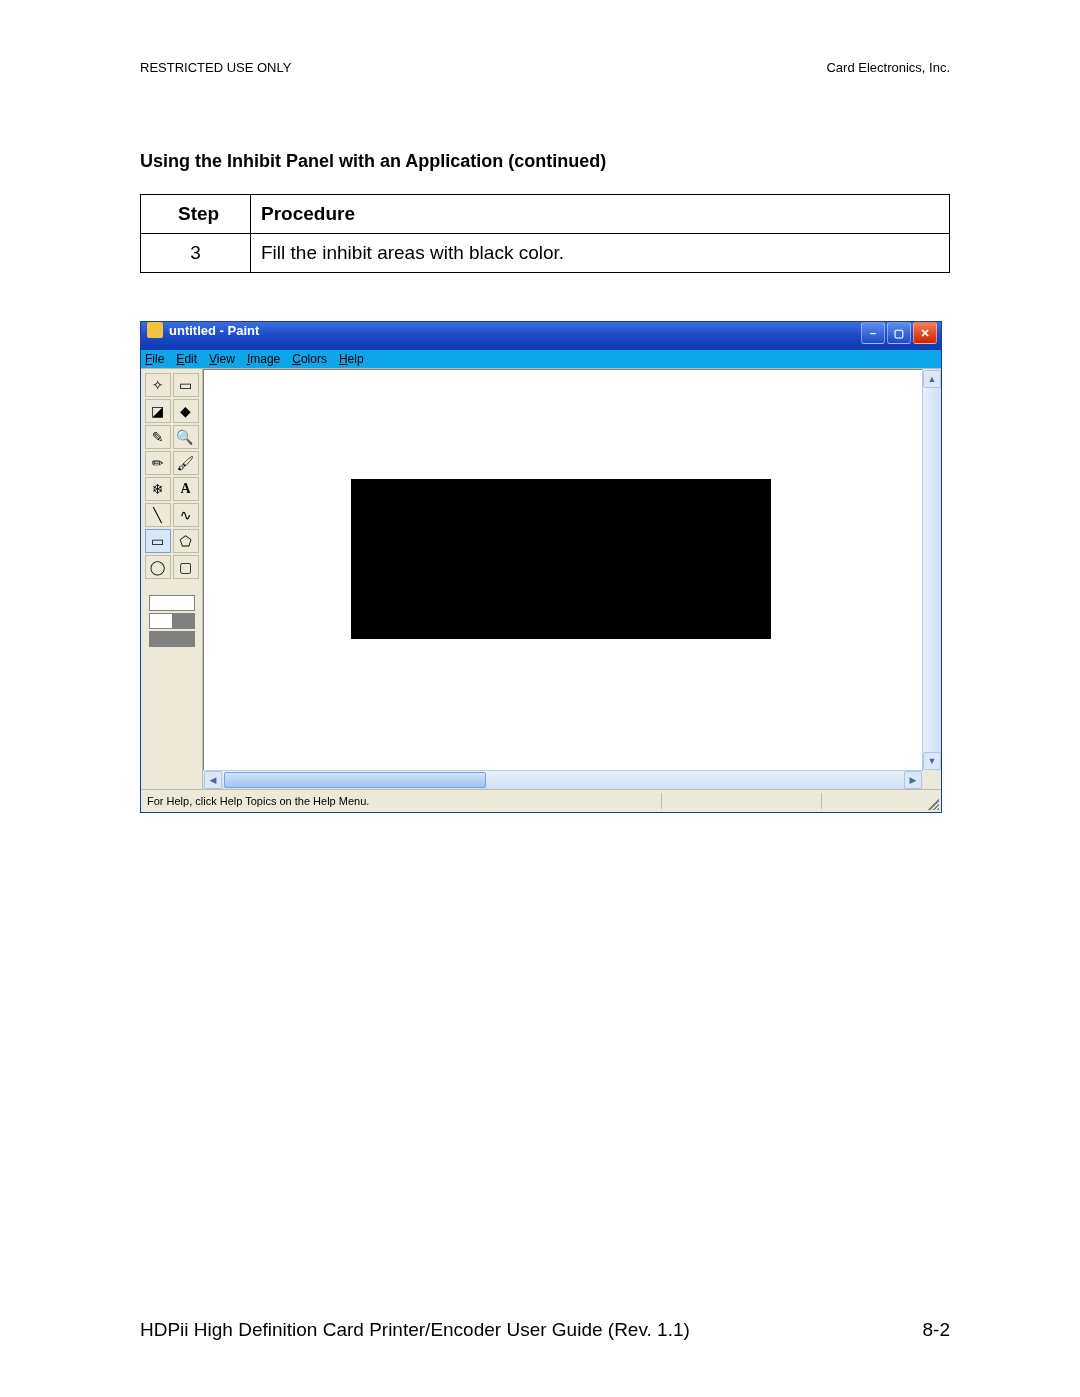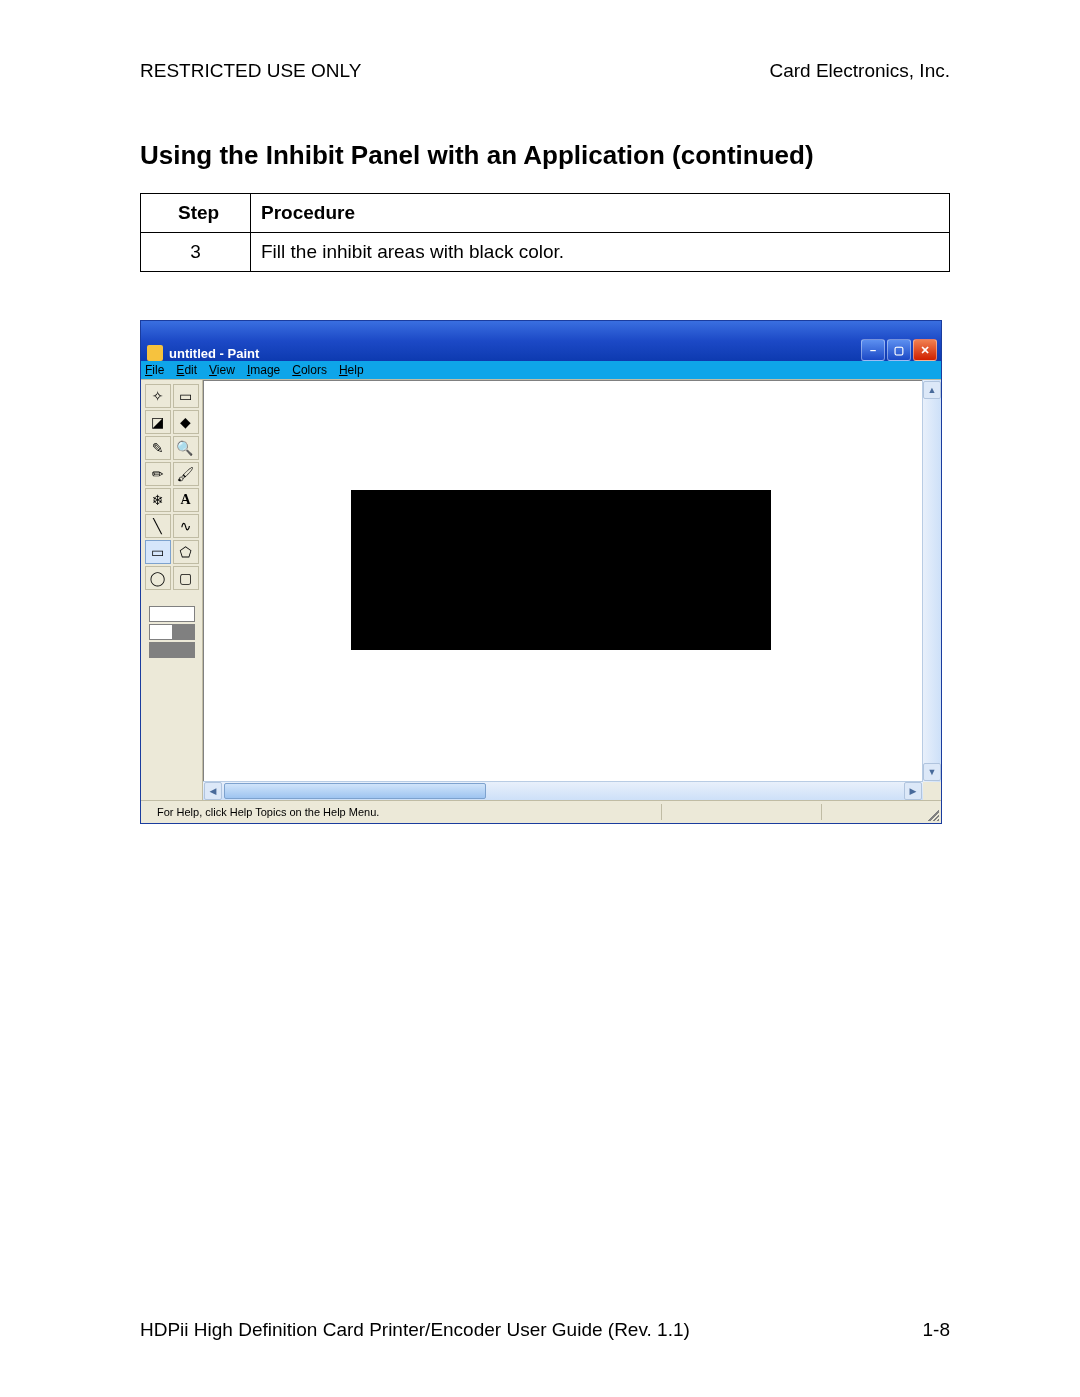--- a/index.html
+++ b/index.html
@@ -14,25 +14,25 @@
   }
   .page {
     padding: 60px 130px 0 140px;
     box-sizing: border-box;
     height: 100%;
     position: relative;
   }
   .header-row {
     display: flex;
     justify-content: space-between;
-    font-size: 19px;
-    margin-bottom: 58px;
+    font-size: 13px;
+    margin-bottom: 76px;
   }
   .section-title {
-    font-size: 26px;
+    font-size: 18px;
     font-weight: bold;
     margin-bottom: 22px;
   }
   table.proc {
     border-collapse: collapse;
     width: 100%;
   }
   table.proc th, table.proc td {
     border: 1px solid #000;
     text-align: left;
@@ -48,24 +48,24 @@
   
   .paint-window {
     margin-top: 48px;
     width: 800px;
     border: 1px solid #1a3c9e;
     background: #ece9d8;
     box-shadow: 0 0 0 1px #6b86d6 inset;
     font-family: Tahoma, Arial, sans-serif;
   }
   .titlebar {
-    height: 40px;
+    height: 28px;
     background: linear-gradient(to bottom, #3a6fe0 0%, #1c49c6 50%, #0d3ab0 100%);
     display: flex;
-    align-items: flex-end;
+    align-items: flex-start;
     padding: 0 4px 0 6px;
     color: #fff;
     font-size: 13px;
     font-weight: bold;
     justify-content: space-between;
   }
   .titlebar-left { display: flex; align-items: center; gap: 6px; }
   .titlebar-icon {
     width: 16px; height: 16px;
     background: #f6c23e;
@@ -202,21 +202,21 @@
     background:#ece9d8;
   }
 
   .statusbar {
     height: 22px;
     background: #ece9d8;
     border-top: 1px solid #c0bca4;
     font-size: 11px;
     display: flex;
     align-items: center;
-    padding-left: 16px;
+    padding-left: 6px;
     position: relative;
   }
   .status-divider {
     width:1px;height:16px;background:#c0bca4;
     position:absolute;
   }
   .grip {
     position:absolute;right:2px;bottom:2px;
     width:14px;height:14px;
     background:
@@ -328,15 +328,15 @@
     <div class="statusbar">
       <span>For Help, click Help Topics on the Help Menu.</span>
       <div class="status-divider" style="left:520px"></div>
       <div class="status-divider" style="left:680px"></div>
       <div class="grip"></div>
     </div>
   </div>
 
   <div class="footer-row">
     <span>HDPii High Definition Card Printer/Encoder User Guide (Rev. 1.1)</span>
-    <span>1-8</span>
+    <span>8-2</span>
   </div>
 </div>
 
 </body></html>

